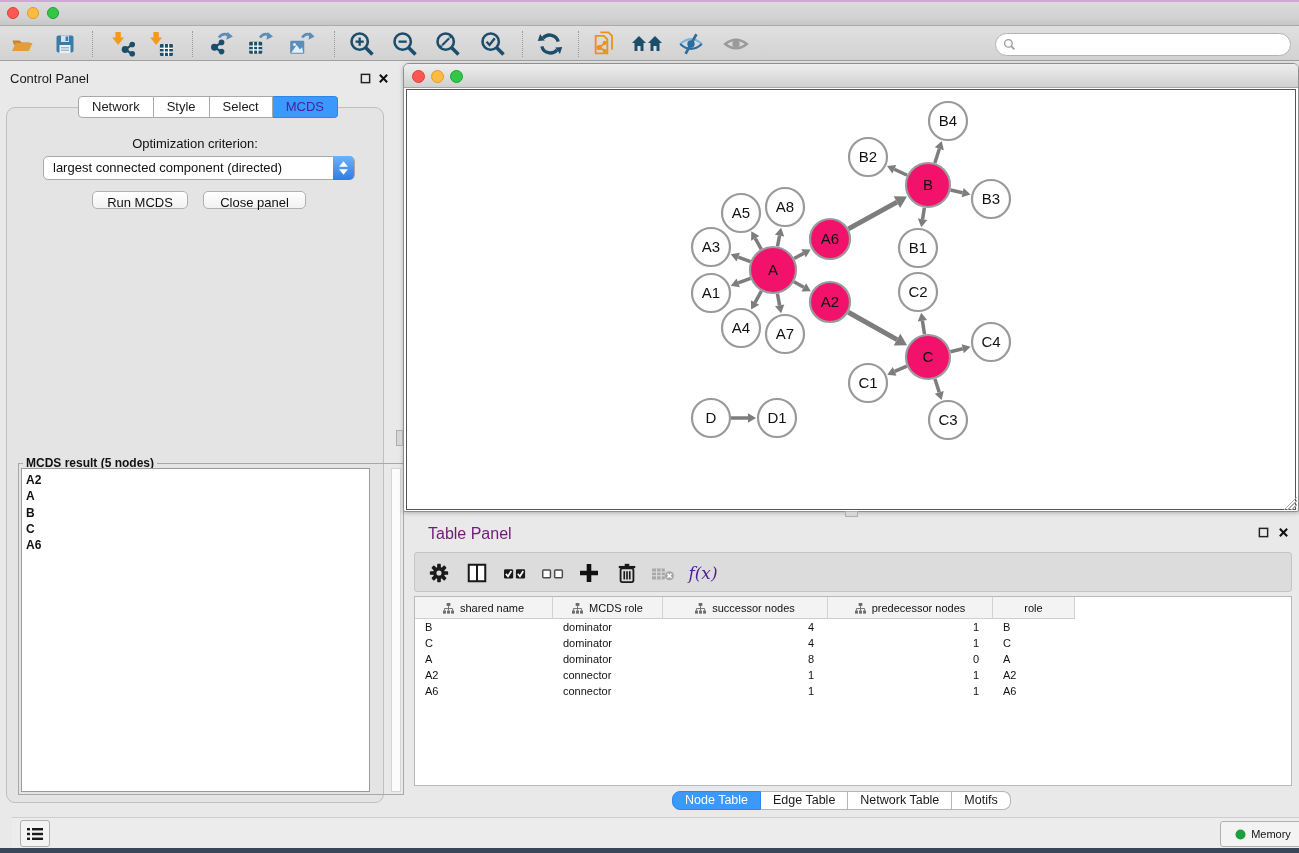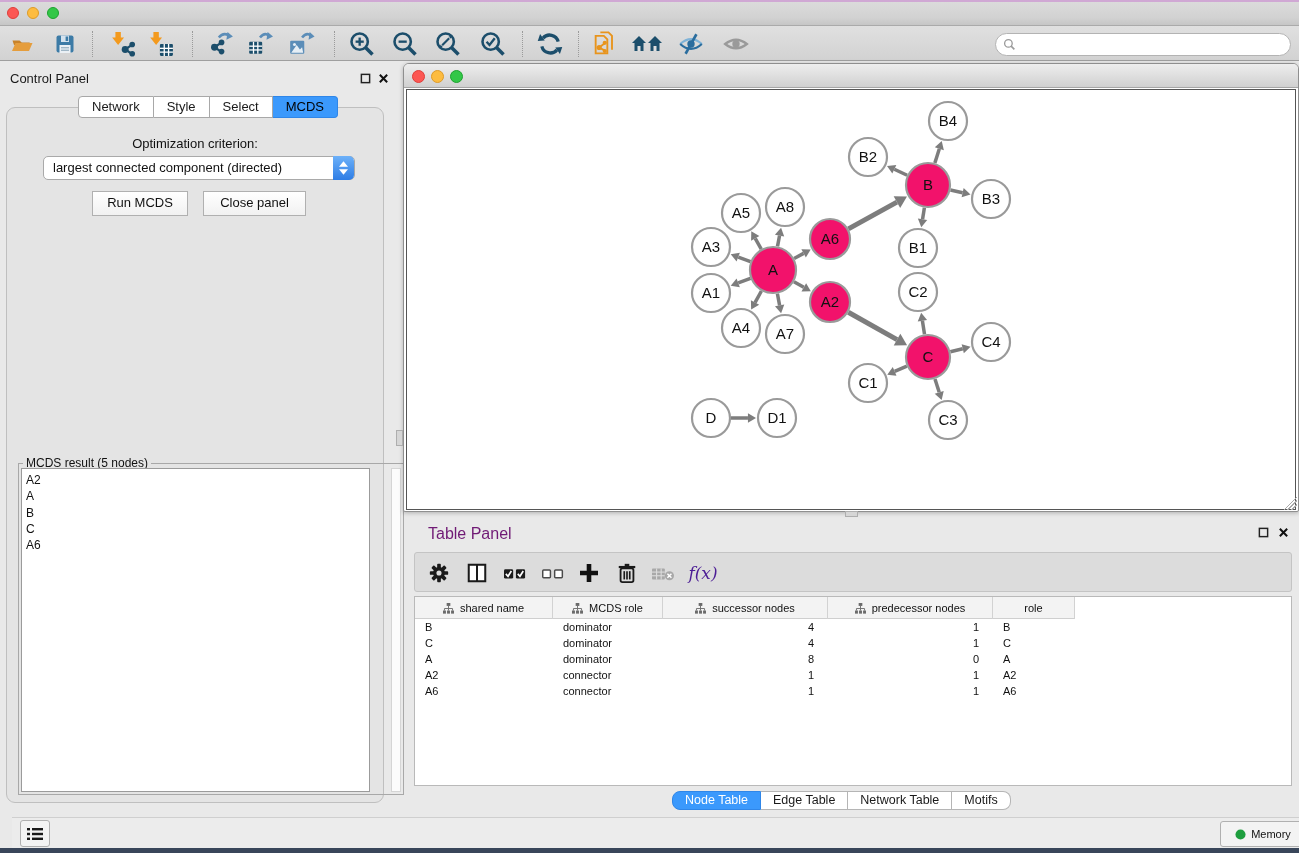--- a/index.html
+++ b/index.html
@@ -27,32 +27,32 @@
   
   .cpanel-title { position:absolute; left:10px; top:71px; font-size:13px; color:#1a1a1a; }
   .panel-ctl { position:absolute; width:13px; height:13px; display:flex; align-items:center; justify-content:center; }
   .cp-body { position:absolute; left:6px; top:107px; width:378px; height:696px;
     background:#e4e4e4; border:1px solid #bfbfbf; border-radius:9px; }
   .cp-tabs { position:absolute; left:78px; top:96px; height:22px; display:flex; z-index:5; }
   .cp-tab { height:22px; padding:0 13px; font-size:13px; line-height:20px; background:#fff;
     border:1px solid #a8a8a8; border-left:none; color:#1a1a1a; }
   .cp-tab:first-child { border-left:1px solid #a8a8a8; border-radius:4px 0 0 4px; }
   .cp-tab:last-child { border-radius:0 4px 4px 0; }
-  .cp-tab.active { background:#3b99fc; color:#000000; border-color:#2f86e8; }
+  .cp-tab.active { background:#3b99fc; color:#4c1d95; border-color:#2f86e8; }
 
   .opt-label { position:absolute; left:0; top:136px; width:390px; text-align:center; font-size:13px; color:#111; }
   .combo { position:absolute; left:43px; top:156px; width:312px; height:24px; background:#fff;
     border:1px solid #a9a9a9; border-radius:5px; font-size:13px; line-height:22px; padding-left:9px; color:#111; }
   .combo-step { position:absolute; right:0px; top:-1px; width:21px; height:24px; border-radius:0 5px 5px 0;
     background:linear-gradient(#6db1f9,#2e7de5); display:flex; flex-direction:column; align-items:center; justify-content:center; }
   .combo-step svg { display:block; }
-  .btn { position:absolute; height:25px; background:linear-gradient(#ffffff,#f1f1f1);
-    border:1px solid #b0b0b0; border-radius:0; font-size:13px; color:#111; text-align:center; line-height:21px; }
-
-  .groupbox { position:absolute; left:18px; top:463px; width:386px; height:332px; border:1px solid #a8a8a8; }
+  .btn { position:absolute; height:18px; background:linear-gradient(#ffffff,#f1f1f1);
+    border:1px solid #b0b0b0; border-radius:5px; font-size:13px; color:#111; text-align:center; line-height:21px; }
+
+  .groupbox { position:absolute; left:18px; top:463px; width:386px; height:332px; border:1px solid #a8a8a8;font-weight:bold; }
   .groupbox-legend { position:absolute; left:4px; top:-8px; background:#e4e4e4; padding:0 3px; font-size:12px; color:#111; }
   .result-list { position:absolute; left:2px; top:4px; width:349px; height:324px; background:#fff;
     border:1px solid #9b9b9b; font-size:12px; color:#111; padding:3px 0 0 4px; line-height:16.3px; }
   .result-scroll { position:absolute; right:2px; top:4px; width:10px; height:324px; background:#fcfcfc; border:1px solid #d5d5d5; }
 
   
   .netwin { position:absolute; left:403px; top:63px; width:896px; height:449px;
     border:1px solid #8f8f8f; border-radius:6px 6px 2px 2px; background:#fff; box-shadow:0 1px 4px rgba(0,0,0,.25); }
   .netwin-titlebar { position:absolute; left:0; top:0; width:100%; height:24px; border-radius:5px 5px 0 0;
     background:linear-gradient(#eeeeee,#d0d0d0); border-bottom:1px solid #a5a5a5; }

